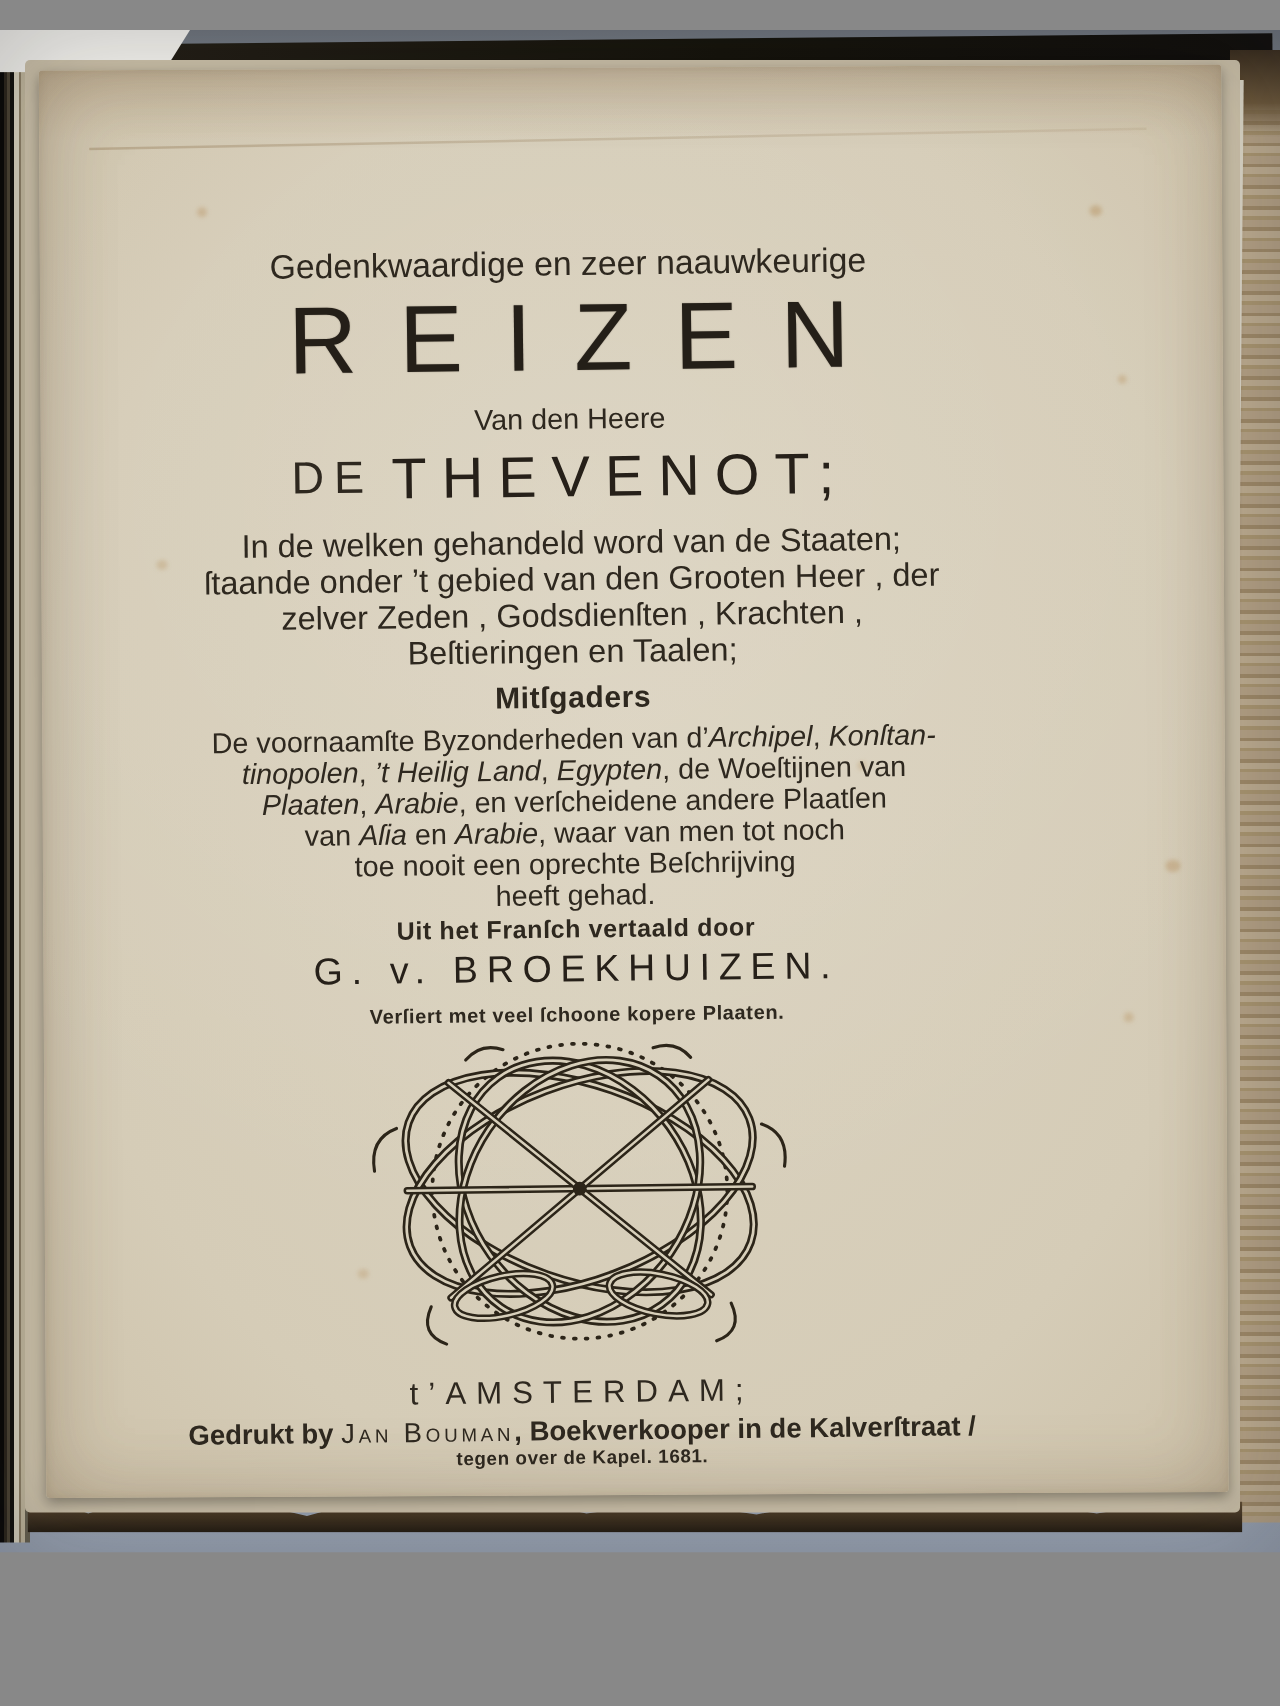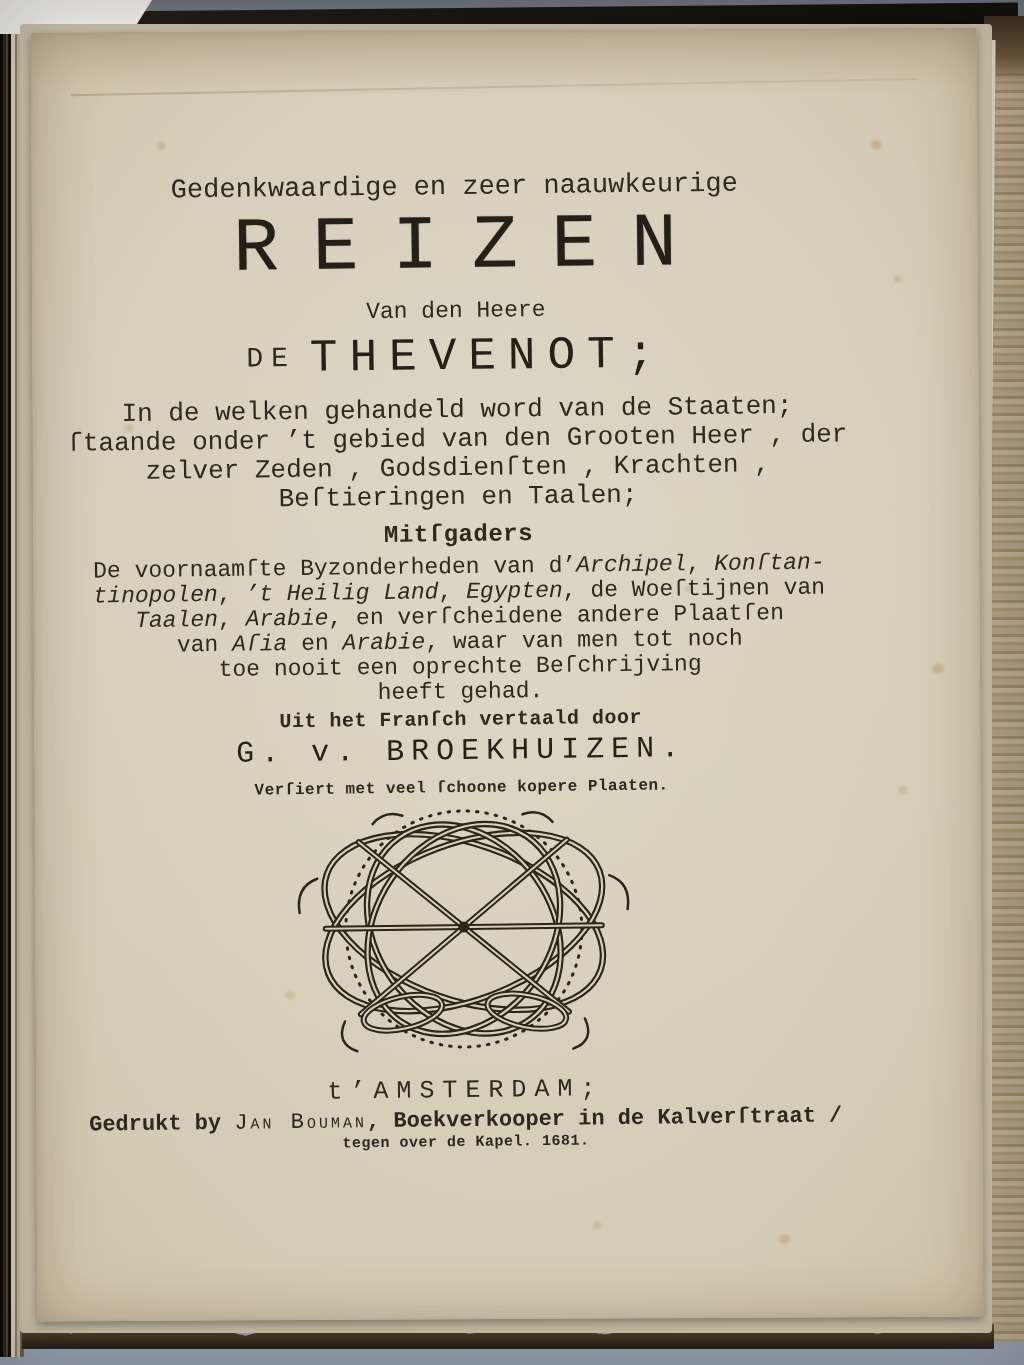--- a/index.html
+++ b/index.html
@@ -1,19 +1,20 @@
 <!DOCTYPE html>
 <html><head>
 <meta charset="utf-8">
 <style>
   html,body{margin:0;padding:0;background:#888;}
   .scene{
-    position:relative;width:1024px;height:1365px;overflow:hidden;
+    position:relative;width:1024px;height:1218px;overflow:hidden;
     background:linear-gradient(180deg,#6e747c 0%,#7d8692 6%,#8b95a4 55%,#97a1b0 100%);
-    font-family:Liberation Mono, monospace;
+    font-family:Liberation Sans, sans-serif;
+    margin-top:24px;
   }
   .scene::after{content:"";position:absolute;inset:0;pointer-events:none;
     box-shadow:inset 0 0 90px rgba(30,30,40,.25);}
   
   .white-card{position:absolute;left:0;top:0;width:152px;height:34px;background:#f2f1ec;
     clip-path:polygon(0 0,100% 0,86% 100%,0 100%);}
   .book-top-edge{position:absolute;left:36px;right:6px;top:12px;height:22px;
     background:linear-gradient(90deg,#241f16,#141209 55%,#0f0d0a);
     transform:rotate(-0.55deg);transform-origin:left center;}
   .spine{position:absolute;left:0;top:4px;bottom:8px;width:24px;
@@ -51,21 +52,21 @@
   .f9{left:652px;top:556px;width:7px;height:7px;background:rgba(166,112,45,.22);}
   .f10{left:250px;top:960px;width:9px;height:8px;background:rgba(166,112,45,.20);}
   
   .content{position:absolute;left:40px;top:160px;width:840px;text-align:center;
     transform:rotate(-0.7deg);color:#2e281f;}
   .hdr{margin-top:12px;font-size:27px;line-height:1.15;}
   .main-title{margin-top:6px;font-size:76px;line-height:1;letter-spacing:34px;padding-left:34px;
     color:#241f18;text-shadow:0 0 1px rgba(40,30,20,.45);}
   .honorific{margin-top:13px;font-size:23px;line-height:1.15;}
   .author-line{margin-top:10px;line-height:1;}
-  .author-prefix{font-size:28px;letter-spacing:8px;margin-right:14px;vertical-align:5px;}
+  .author-prefix{font-size:36px;letter-spacing:8px;margin-right:14px;vertical-align:5px;}
   .author-name{font-size:46px;letter-spacing:12px;color:#262019;}
   .argument{margin-top:16px;font-size:26px;line-height:29px;}
   .bl{font-weight:bold;letter-spacing:.5px;}
   .mits{margin-top:10px;font-size:24px;line-height:1.1;}
   .contents{margin-top:6px;font-size:23px;line-height:25px;}
   .sg-i{font-style:italic;}
   .sg-bl{font-weight:bold;}
   .sg-sc{font-variant:small-caps;letter-spacing:3px;}
   .trans-intro{margin-top:4px;font-size:20px;line-height:1.1;}
   .trans-name{margin-top:4px;font-size:30px;letter-spacing:7px;line-height:1.1;color:#262019;}
@@ -114,21 +115,21 @@
     <div class="argument">
       <div>In de welken gehandeld word van de Staaten;</div>
       <div>ſtaande onder ’t gebied van den Grooten Heer , der</div>
       <div>zelver Zeden , Godsdienſten , Krachten ,</div>
       <div>Beſtieringen en Taalen;</div>
     </div>
     <div class="mits bl">Mitſgaders</div>
     <div class="contents">
       <div><span class="sg-r">De voornaamſte Byzonderheden van d’</span><span class="sg-i">Archipel</span><span class="sg-r">, </span><span class="sg-i">Konſtan-</span></div>
       <div><span class="sg-i">tinopolen</span><span class="sg-r">, </span><span class="sg-i">’t Heilig Land</span><span class="sg-r">, </span><span class="sg-i">Egypten</span><span class="sg-r">, de Woeſtijnen van</span></div>
-      <div><span class="sg-i">Taalen</span><span class="sg-r">, </span><span class="sg-i">Arabie</span><span class="sg-r">, en verſcheidene andere Plaatſen</span></div>
+      <div><span class="sg-i">Plaaten</span><span class="sg-r">, </span><span class="sg-i">Arabie</span><span class="sg-r">, en verſcheidene andere Plaatſen</span></div>
       <div><span class="sg-r">van </span><span class="sg-i">Aſia</span><span class="sg-r"> en </span><span class="sg-i">Arabie</span><span class="sg-r">, waar van men tot noch</span></div>
       <div><span class="sg-r">toe nooit een oprechte Beſchrijving</span></div>
       <div><span class="sg-r">heeft gehad.</span></div>
     </div>
     <div class="trans-intro bl">Uit het Franſch vertaald door</div>
     <div class="trans-name">G. v. BROEKHUIZEN.</div>
     <div class="plates bl">Verſiert met veel ſchoone kopere Plaaten.</div>
 
     <div class="ornament-wrap">
       <svg width="405" height="250" viewBox="0 0 360 250">

